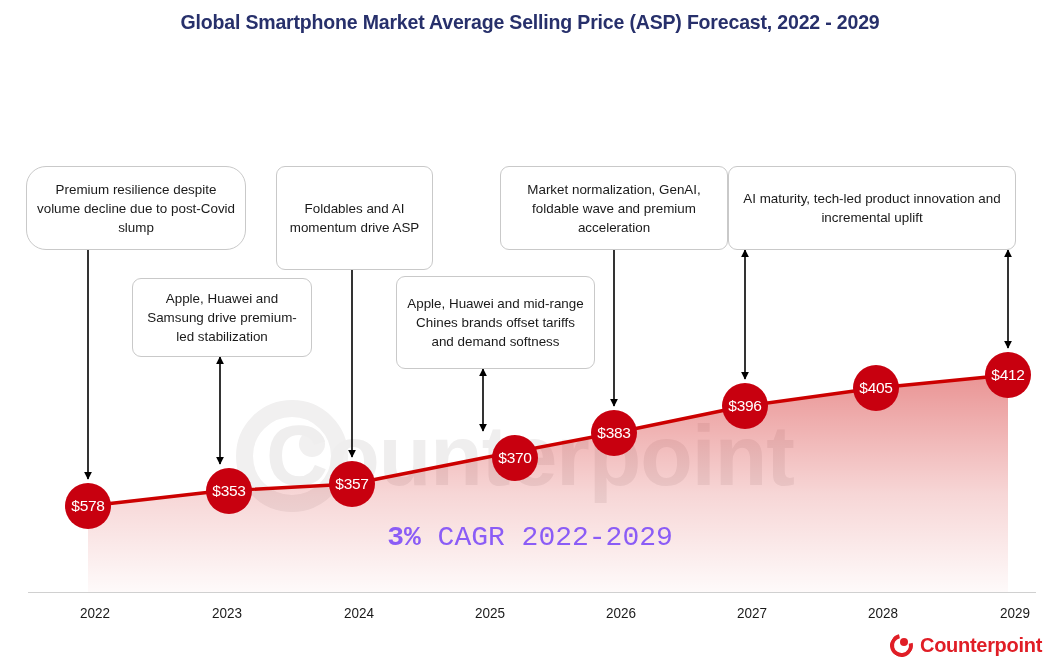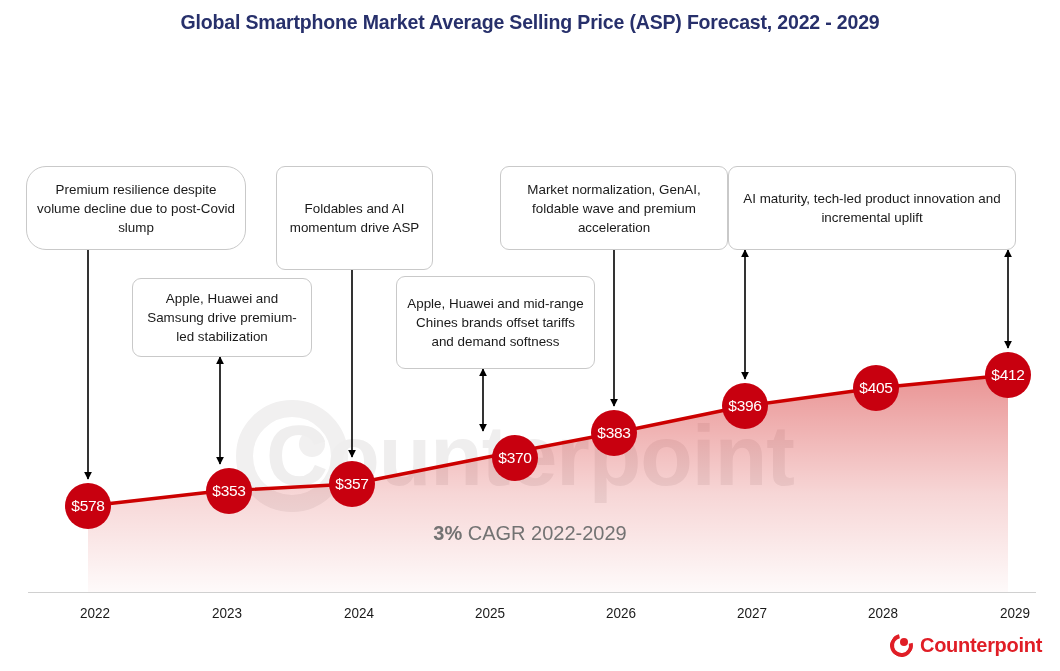--- a/index.html
+++ b/index.html
@@ -50,21 +50,21 @@
     position:absolute;width:46px;height:46px;border-radius:50%;
     background:#c8000f;color:#ffffff;
     display:flex;align-items:center;justify-content:center;
     font-size:15.5px;font-family:"Liberation Sans",sans-serif;
     letter-spacing:-0.3px;
   }
 
   
   .cagr{
     position:absolute;left:0;top:522px;width:1060px;text-align:center;
-    font-size:20px;color:#737373;font-family:Liberation Sans, sans-serif;
+    font-size:28px;color:#8b5cf6;font-family:Liberation Mono, monospace;
   }
   .cagr b{font-weight:bold;}
 
   
   .axis-line{position:absolute;left:28px;top:592px;width:1008px;height:1px;background:#d0d0d0;}
   .xlabels{position:absolute;left:7px;top:604px;width:1060px;height:24px;}
   .xlabel{
     position:absolute;top:0;width:80px;margin-left:-40px;text-align:center;
     font-size:15px;color:#1a1a1a;font-family:"Liberation Sans",sans-serif;
     transform:scaleX(0.9);

